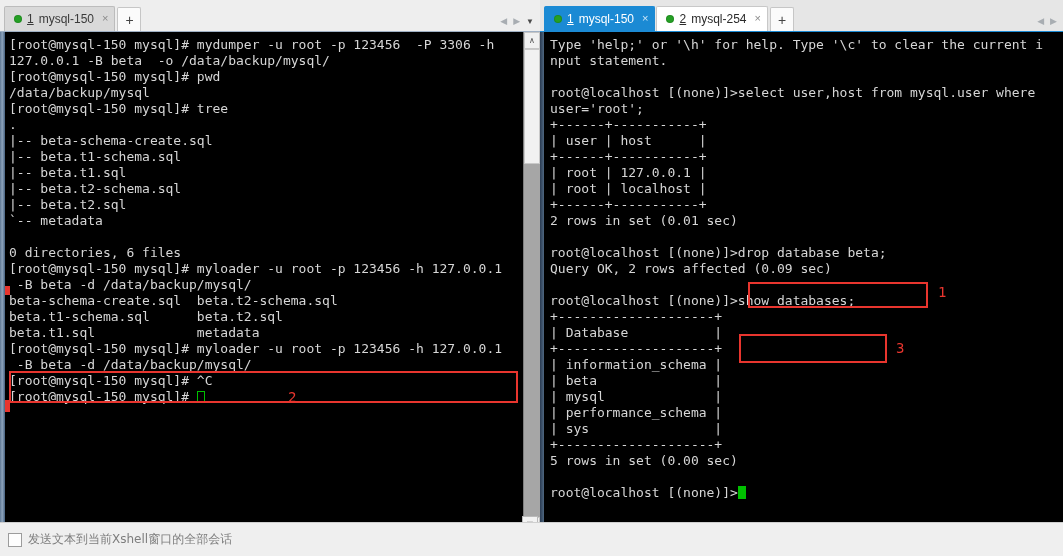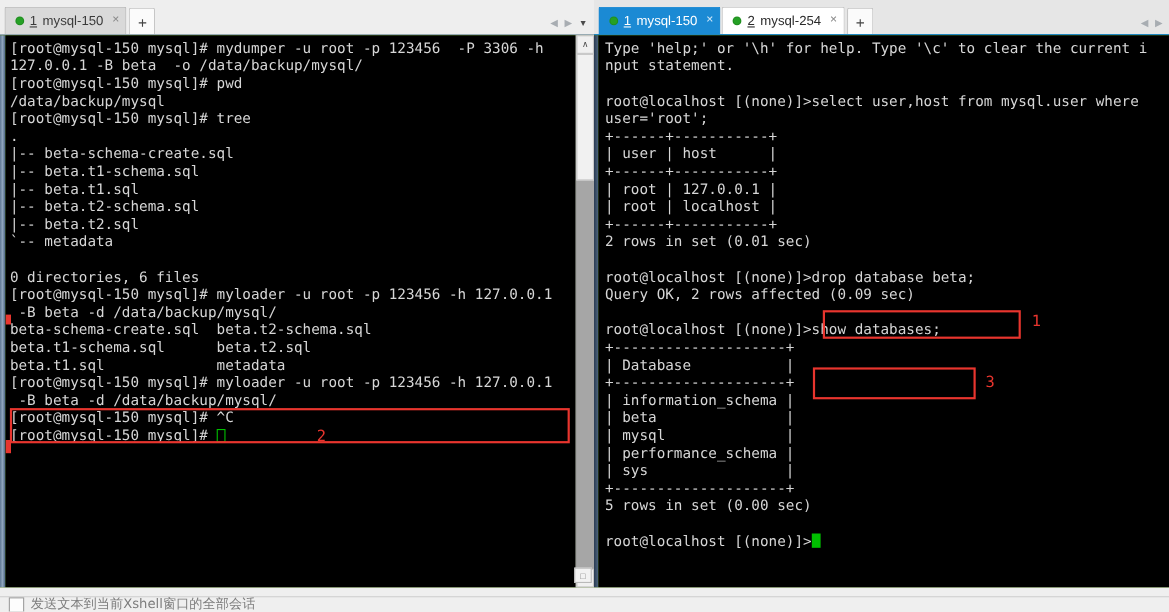--- a/index.html
+++ b/index.html
@@ -103,21 +103,21 @@
     user-select: none;
   }
   .tabnav .arrow { font-size: 9px; color: #a8adb2; }
   .tabnav .caret { font-size: 8px; color: #4a4a4a; }
 
   
   .term-wrap {
     position: relative;
     flex: 1 1 auto;
     display: flex;
-    background: #4d7c0f;
+    background: #a16207;
     overflow: hidden;
   }
   #pane-left .term-wrap  { border-top: 1px solid #9fb0c4; }
   #pane-right .term-wrap { border-top: 1px solid #1b8ad4; }
 
   .gutter {
     width: 5px;
     flex: 0 0 5px;
     background: linear-gradient(to right, #5f7894 0%, #8ea4bc 45%, #46617f 100%);
   }
@@ -201,21 +201,21 @@
   .redtick {
     position: absolute;
     width: 5px; height: 9px;
     background: #e8352e;
   }
 
   
   .statusbar {
     position: absolute;
     left: 0; right: 0; bottom: 0;
-    height: 14px;
+    height: 34px;
     background: #efefef;
     border-top: 1px solid #cfcfcf;
     display: flex;
     align-items: center;
     padding-left: 8px;
     box-sizing: border-box;
     font-size: 12px;
     color: #7d7d7d;
     gap: 6px;
     user-select: none;

